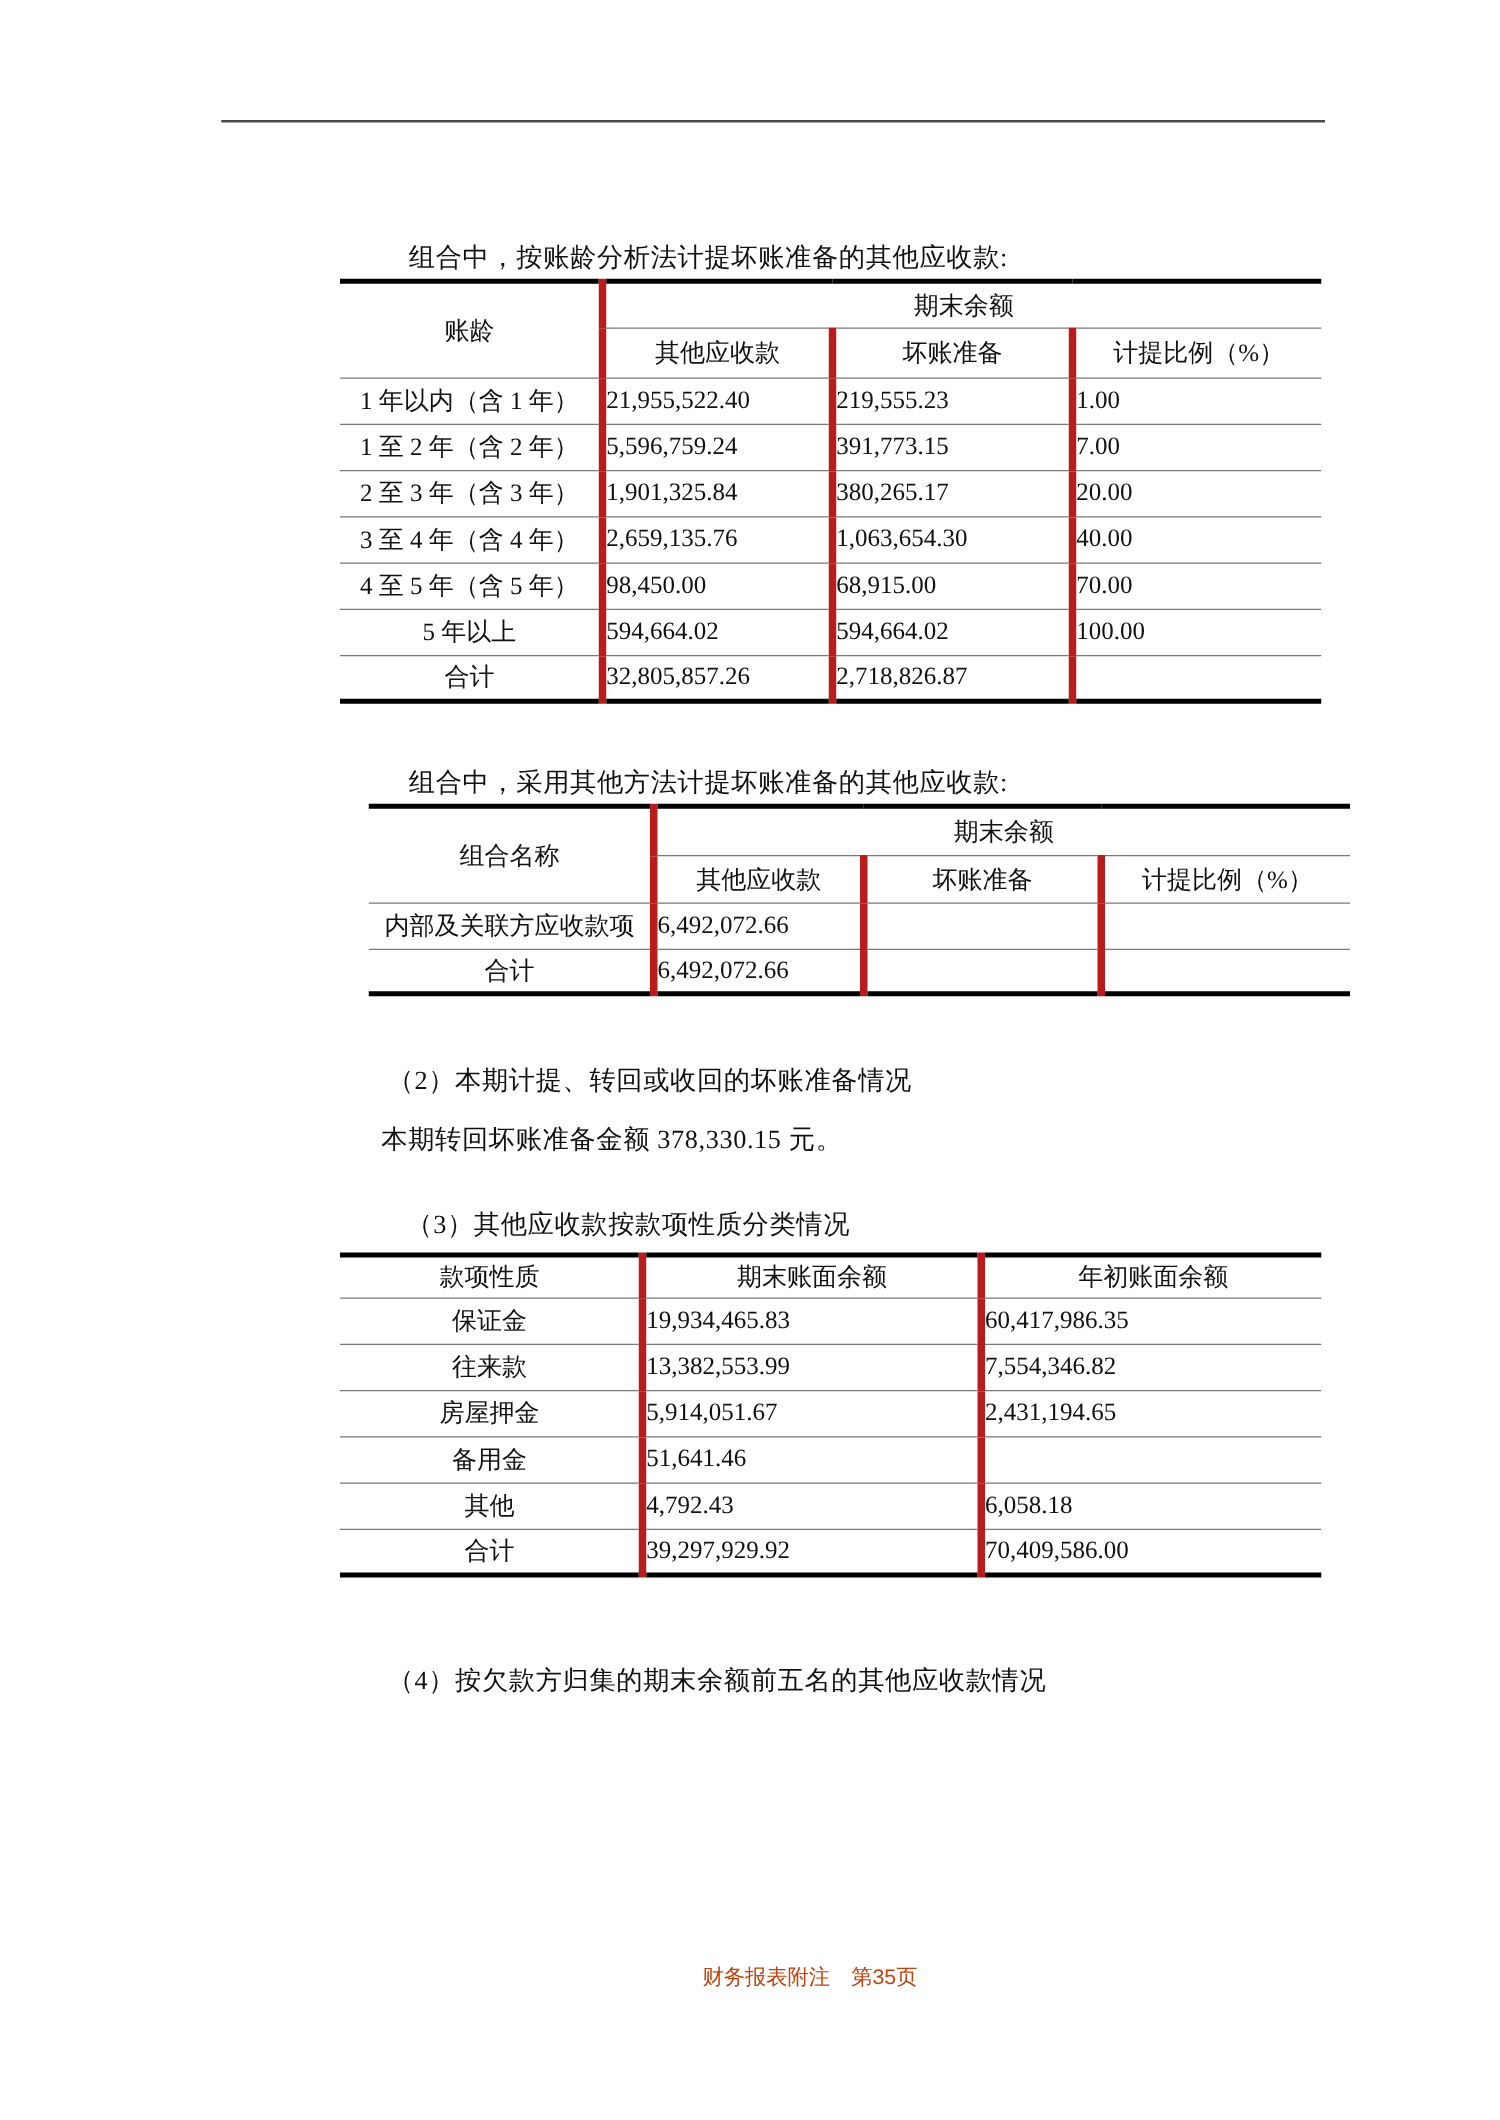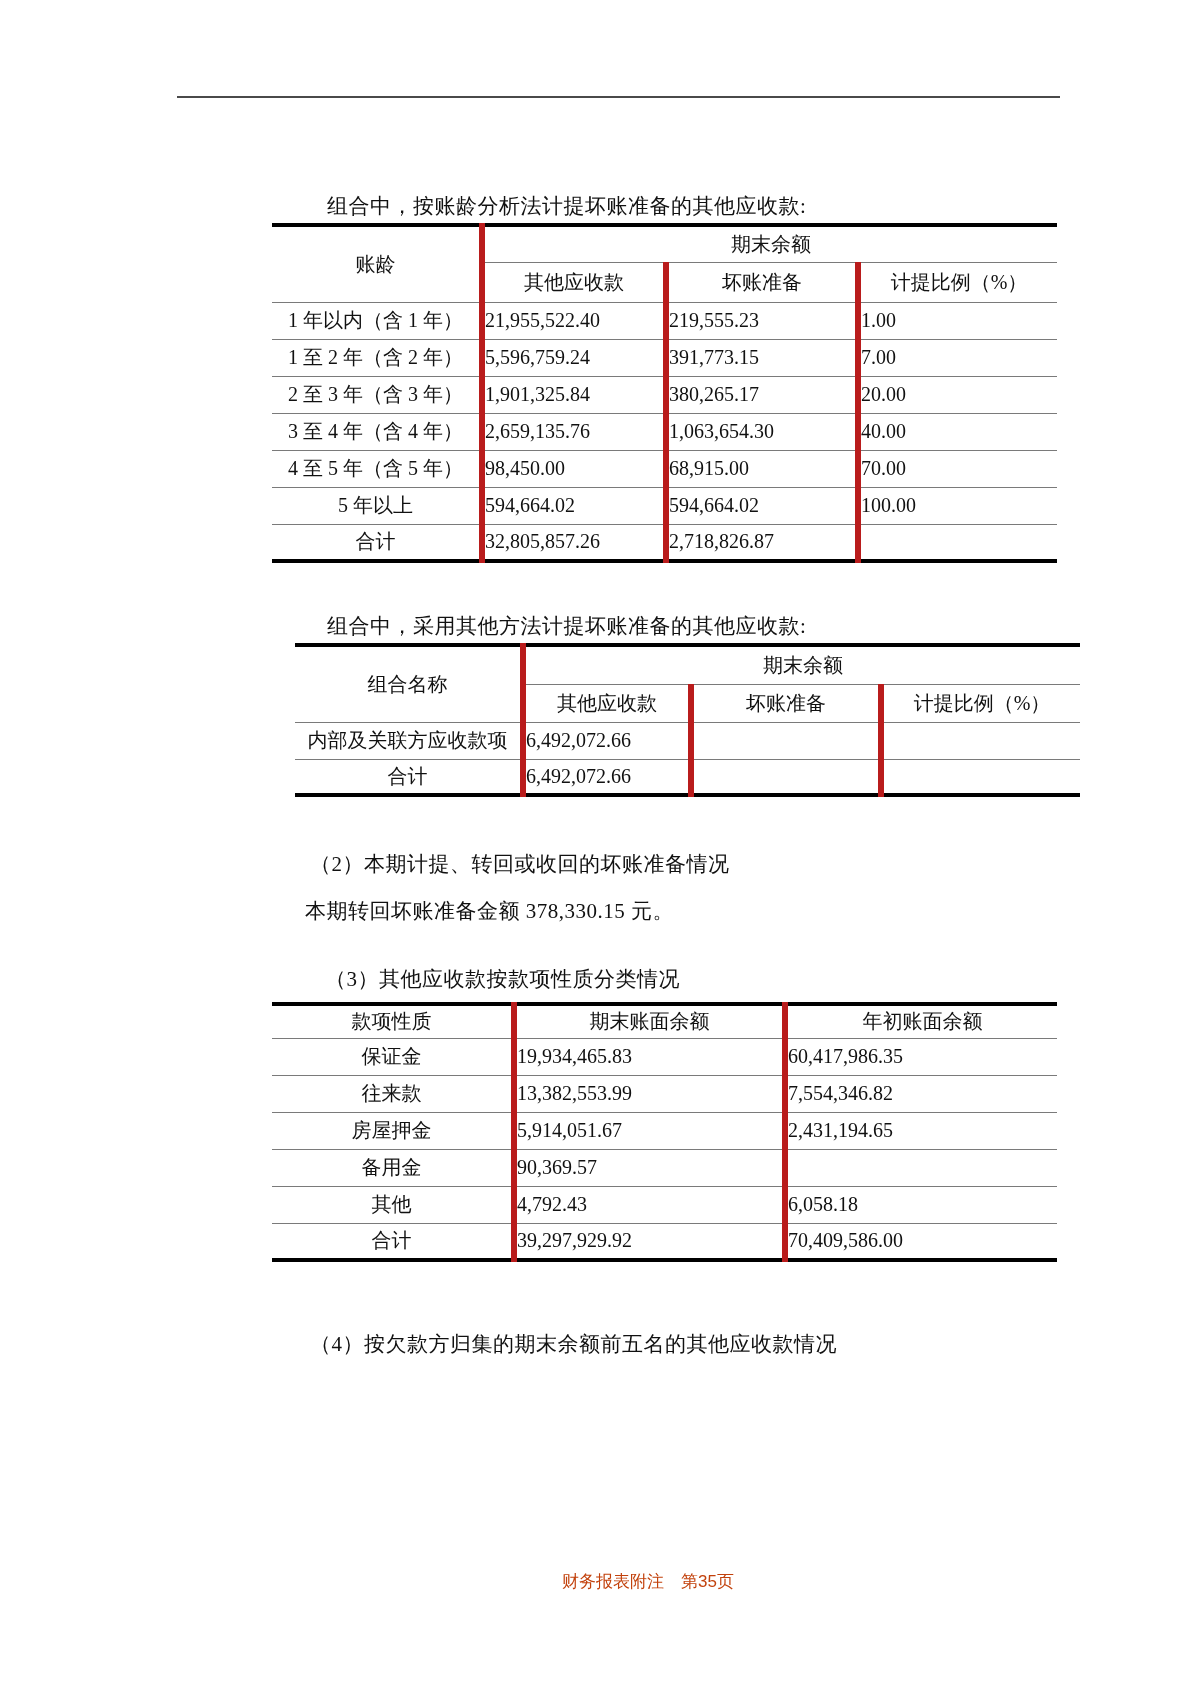--- a/index.html
+++ b/index.html
@@ -183,21 +183,21 @@
         <td class="num vl">13,382,553.99</td>
         <td class="num vl">7,554,346.82</td>
       </tr>
       <tr class="dr">
         <td class="lab">房屋押金</td>
         <td class="num vl">5,914,051.67</td>
         <td class="num vl">2,431,194.65</td>
       </tr>
       <tr class="dr">
         <td class="lab">备用金</td>
-        <td class="num vl">90,369.57</td>
+        <td class="num vl">51,641.46</td>
         <td class="num vl"></td>
       </tr>
       <tr class="dr">
         <td class="lab">其他</td>
         <td class="num vl">4,792.43</td>
         <td class="num vl">6,058.18</td>
       </tr>
       <tr class="dr total">
         <td class="cc">合计</td>
         <td class="num vl">39,297,929.92</td>

